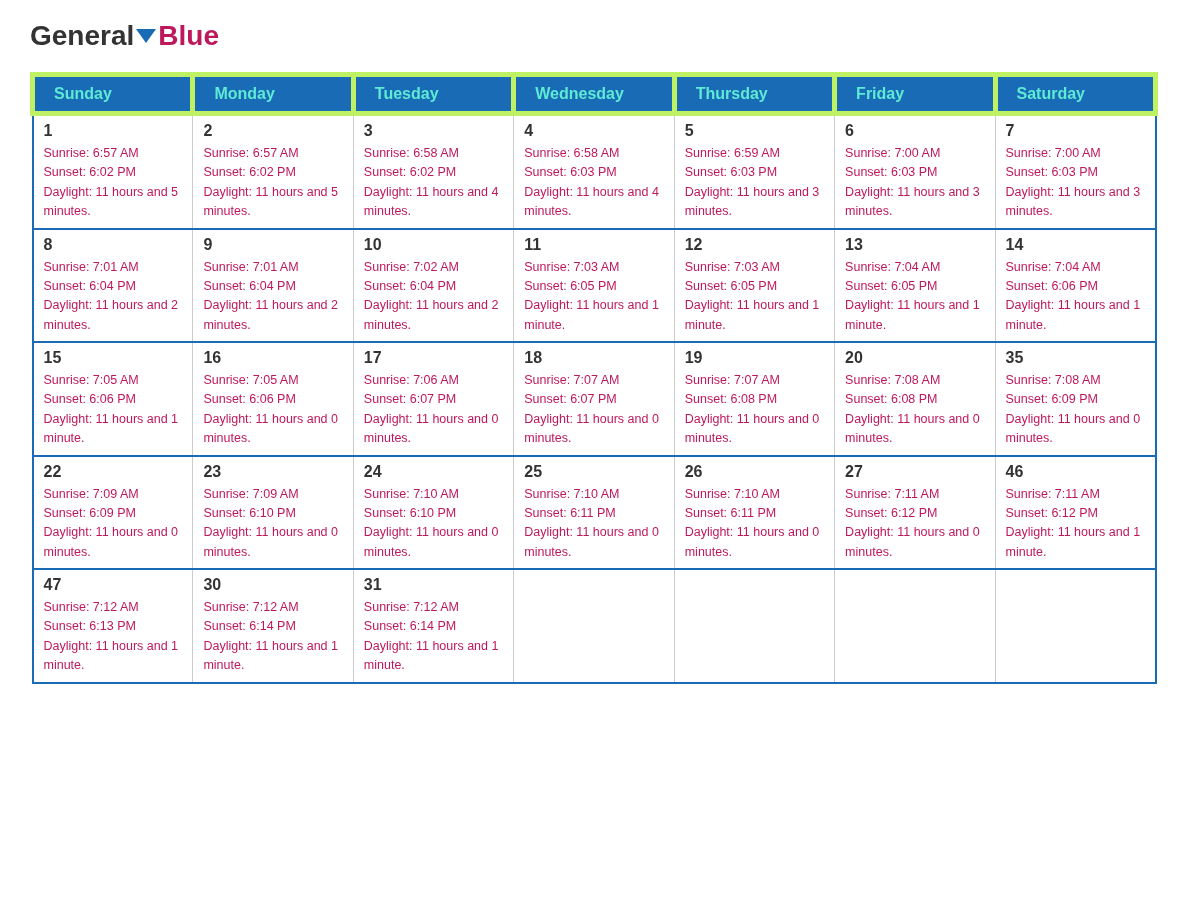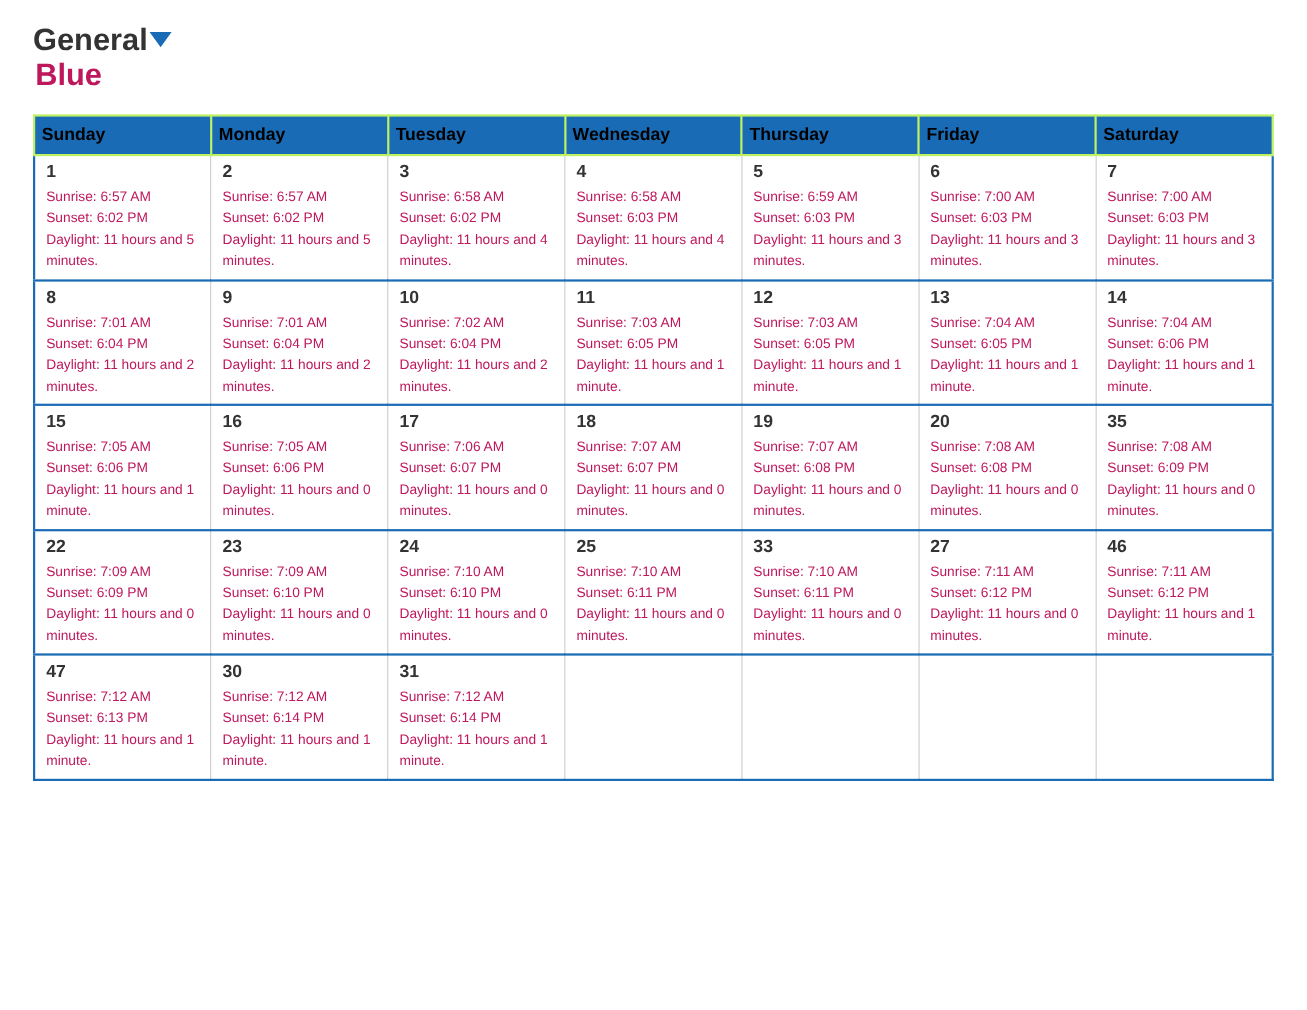--- a/index.html
+++ b/index.html
@@ -11,21 +11,21 @@
       min-height: 918px;
     }
     .header {
       display: flex;
       justify-content: space-between;
       align-items: flex-start;
       margin-bottom: 20px;
     }
     .logo {
       display: flex;
-      flex-direction: column;
+      flex-direction: row;
       align-items: flex-start;
     }
     .logo-triangle {
       display: inline-block;
       width: 0;
       height: 0;
       border-left: 10px solid transparent;
       border-right: 10px solid transparent;
       border-top: 14px solid #1a6bb5;
       margin-left: 2px;
@@ -48,25 +48,25 @@
     }
     table {
       width: 100%;
       border-collapse: collapse;
       border: 2px solid #1a6bb5;
     }
     thead tr {
       background-color: #1a6bb5;
     }
     thead th {
-      color: #000000;
+      color: #5eead4;
       font-size: 16px;
       font-weight: bold;
-      padding: 8px 6px;
-      border: 2px solid #bef264;
+      padding: 8px 19px;
+      border: 5px solid #bef264;
       text-align: left;
     }
     tbody tr {
       border-top: 2px solid #1a6bb5;
     }
     tbody td {
       vertical-align: top;
       padding: 6px 10px;
       font-size: 13px;
       color: #333;
@@ -218,21 +218,21 @@
         </td>
         <td>
           <span class="day-num">24</span>
 <div class="day-info">Sunrise: 7:10 AM<br>Sunset: 6:10 PM<br>Daylight: 11 hours and 0 minutes.</div>
         </td>
         <td>
           <span class="day-num">25</span>
 <div class="day-info">Sunrise: 7:10 AM<br>Sunset: 6:11 PM<br>Daylight: 11 hours and 0 minutes.</div>
         </td>
         <td>
-          <span class="day-num">33</span>
+          <span class="day-num">26</span>
 <div class="day-info">Sunrise: 7:10 AM<br>Sunset: 6:11 PM<br>Daylight: 11 hours and 0 minutes.</div>
         </td>
         <td>
           <span class="day-num">27</span>
 <div class="day-info">Sunrise: 7:11 AM<br>Sunset: 6:12 PM<br>Daylight: 11 hours and 0 minutes.</div>
         </td>
         <td>
           <span class="day-num">46</span>
 <div class="day-info">Sunrise: 7:11 AM<br>Sunset: 6:12 PM<br>Daylight: 11 hours and 1 minute.</div>
         </td>

